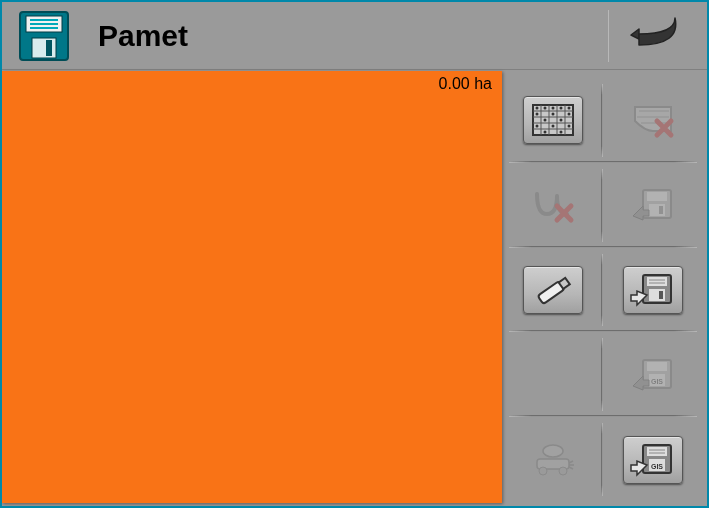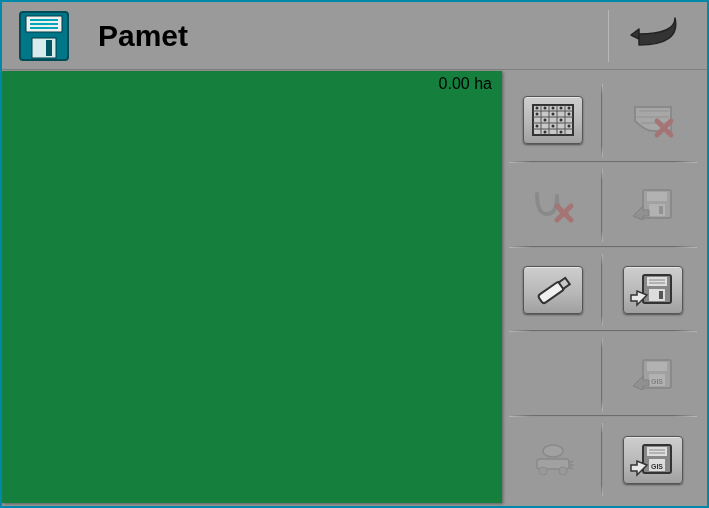--- a/index.html
+++ b/index.html
@@ -49,21 +49,21 @@
     justify-content: center;
     cursor: pointer;
     border-radius: 6px;
   }
   .content-area {
     position: absolute;
     left: 0px;
     top: 69px;
     width: 500px;
     height: 432px;
-    background: #15803d;
+    background: #f97316;
     box-shadow: 1px 1px 3px rgba(0,0,0,0.4);
     padding: 4px 10px;
     text-align: right;
   }
   .area-value {
     font-size: 16px;
     color: #000;
   }
   .sidebar {
     position: absolute;

